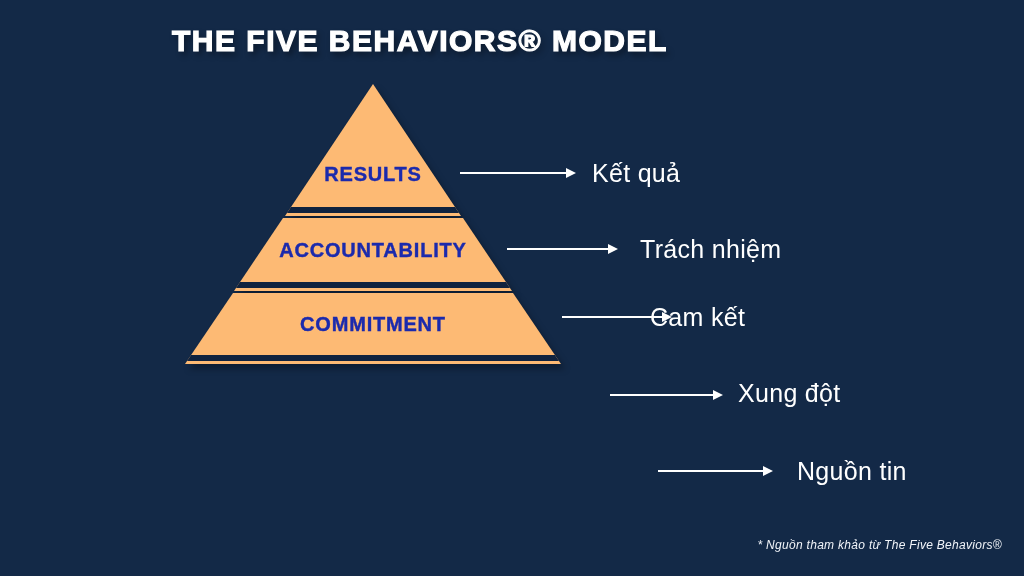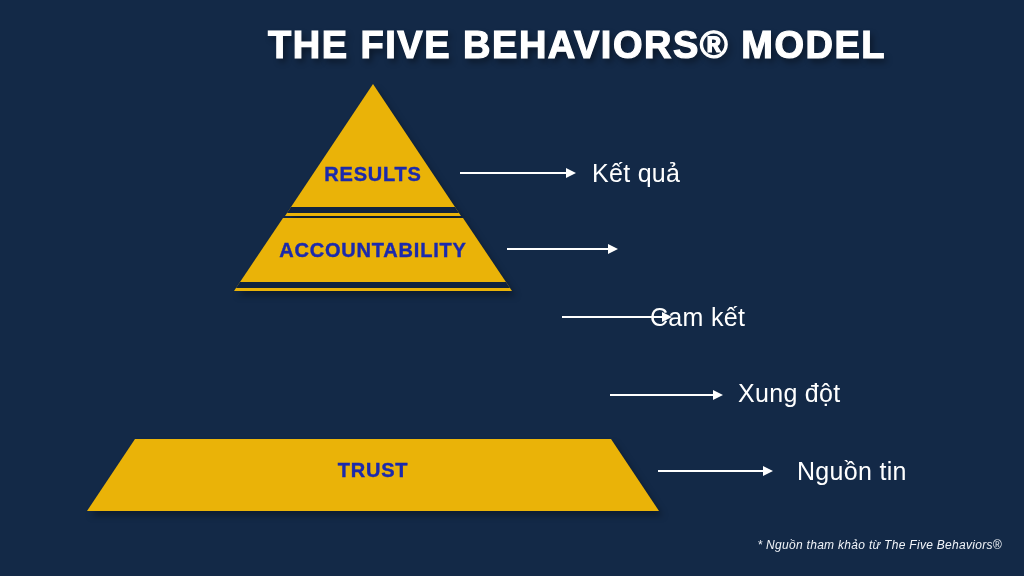--- a/index.html
+++ b/index.html
@@ -5,30 +5,30 @@
   html,body{margin:0;padding:0;background:#0b1e38;}
   .stage{
     position:relative;width:1024px;height:576px;overflow:hidden;
     background:#132947;
     font-family:"Liberation Sans",sans-serif;
   }
 
   
   .title{
     position:absolute;left:172px;top:24px;width:714px;
-    text-align:right;color:#ffffff;font-size:38px;font-weight:bold;
+    text-align:left;color:#ffffff;font-size:30px;font-weight:bold;
     letter-spacing:1.5px;white-space:nowrap;
     -webkit-text-stroke:1.2px #ffffff;
     text-shadow:3px 4px 6px rgba(0,0,0,.45);
   }
 
   
   .level-wrap{position:absolute;filter:drop-shadow(4px 5px 3px rgba(0,0,0,.30));}
   .level{
-    position:relative;width:100%;height:100%;background:#eab308;
+    position:relative;width:100%;height:100%;background:#fdba74;
     display:flex;align-items:center;justify-content:center;
   }
   .level.has-line::after{
     content:"";position:absolute;left:0;right:0;bottom:3px;height:6px;
     background:#10233f;
   }
   .lvl-label{
     color:#1b2aad;font-size:20px;font-weight:bold;letter-spacing:.8px;
     -webkit-text-stroke:.4px #1b2aad;white-space:nowrap;
   }
@@ -91,36 +91,39 @@
       <span class="lvl-label">RESULTS</span>
     </div>
   </div>
 
   <div class="level-wrap lw2">
     <div class="level has-line">
       <span class="lvl-label">ACCOUNTABILITY</span>
     </div>
   </div>
 
+  <div class="level-wrap lw3">
+    <div class="level has-line">
+      <span class="lvl-label">COMMITMENT</span>
+    </div>
+  </div>
 
 
-  <div class="level-wrap lw5">
-    <div class="level">
-      <span class="lvl-label">TRUST</span>
-    </div>
-  </div>
 
   <div class="arrow ar1"></div>
   <div class="arrow ar2"></div>
   <div class="arrow ar3"></div>
   <div class="arrow ar4"></div>
   <div class="arrow ar5"></div>
 
   <div class="tr tr1">
     <div>Kết quả</div>
+  </div>
+  <div class="tr tr2">
+    <div>Trách nhiệm</div>
   </div>
   <div class="tr tr3">
     <div>Cam kết</div>
   </div>
   <div class="tr tr4">
     <div>Xung đột</div>
   </div>
   <div class="tr tr5">
     <div>Nguồn tin</div>
   </div>

